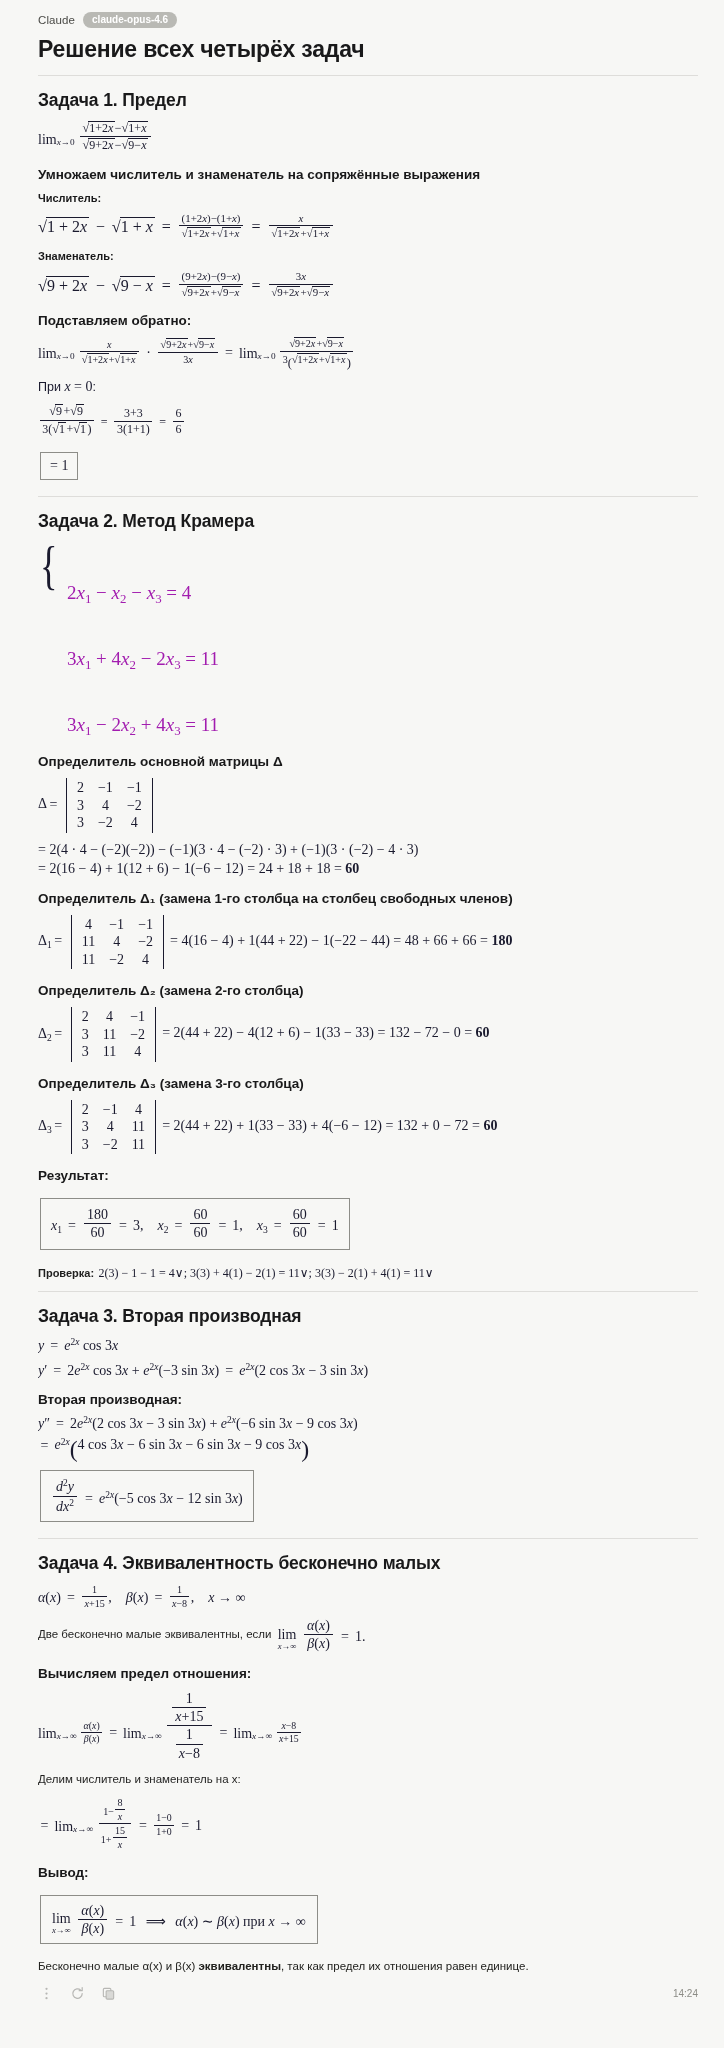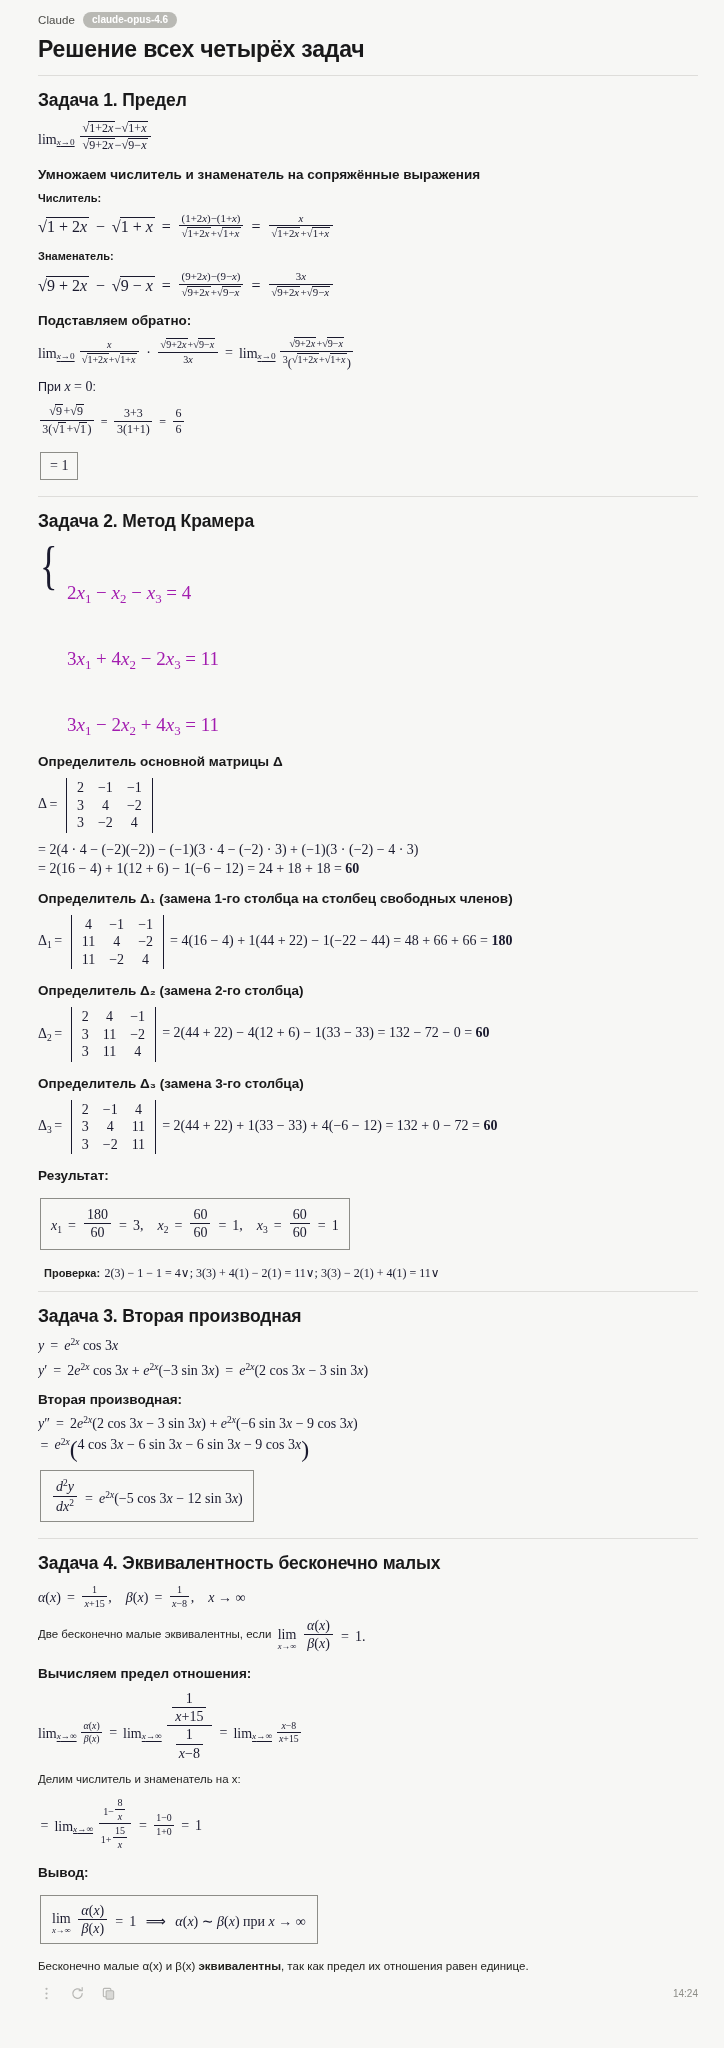--- a/index.html
+++ b/index.html
@@ -112,21 +112,21 @@
     display:inline-block;
     border-top:1px solid #1a1a2e;
     padding:0 .12em 0 .06em;
     margin-left:-.06em;
   }
   sub.sbn{ font-size:.68em; vertical-align:-.28em; }
   sup.sp{ font-size:.68em; vertical-align:.5em; }
 
   
   .lim-inline{ display:inline-block; vertical-align:middle; }
-  .lim-inline .lo{ font-size:.66em; vertical-align:-.15em;text-decoration:underline; }
+  .lim-inline .lo{ font-size:.66em; vertical-align:-.15em; }
   .lim-stack{
     display:inline-block;
     text-align:center;
     vertical-align:-0.55em;
     margin-right:.15em;
   }
   .lim-stack .top{ display:block; line-height:1; }
   .lim-stack .bot{ display:block; font-size:.62em; line-height:1.1; }
 
   
@@ -433,21 +433,21 @@
         <span class="frac"><span class="num">180</span><span class="den">60</span></span>
         <span class="op">=</span> 3, &nbsp;&nbsp;
         <i class="v">x</i><sub class="sbn">2</sub> <span class="op">=</span>
         <span class="frac"><span class="num">60</span><span class="den">60</span></span>
         <span class="op">=</span> 1, &nbsp;&nbsp;
         <i class="v">x</i><sub class="sbn">3</sub> <span class="op">=</span>
         <span class="frac"><span class="num">60</span><span class="den">60</span></span>
         <span class="op">=</span> 1
       </div>
 
-      <div class="mblock" style="margin:7px 0 2px 6px;">
+      <div class="mblock" style="margin:7px 0 2px 0;">
         <span style="font-size:11px;font-weight:700;">Проверка:</span>
         <span class="math m-sm">2(3) − 1 − 1 = 4∨; 3(3) + 4(1) − 2(1) = 11∨; 3(3) − 2(1) + 4(1) = 11∨</span>
       </div>
     </section>
 
     <hr class="rule">
 
     <section>
       <h2 class="sec">Задача 3. Вторая производная</h2>
 

